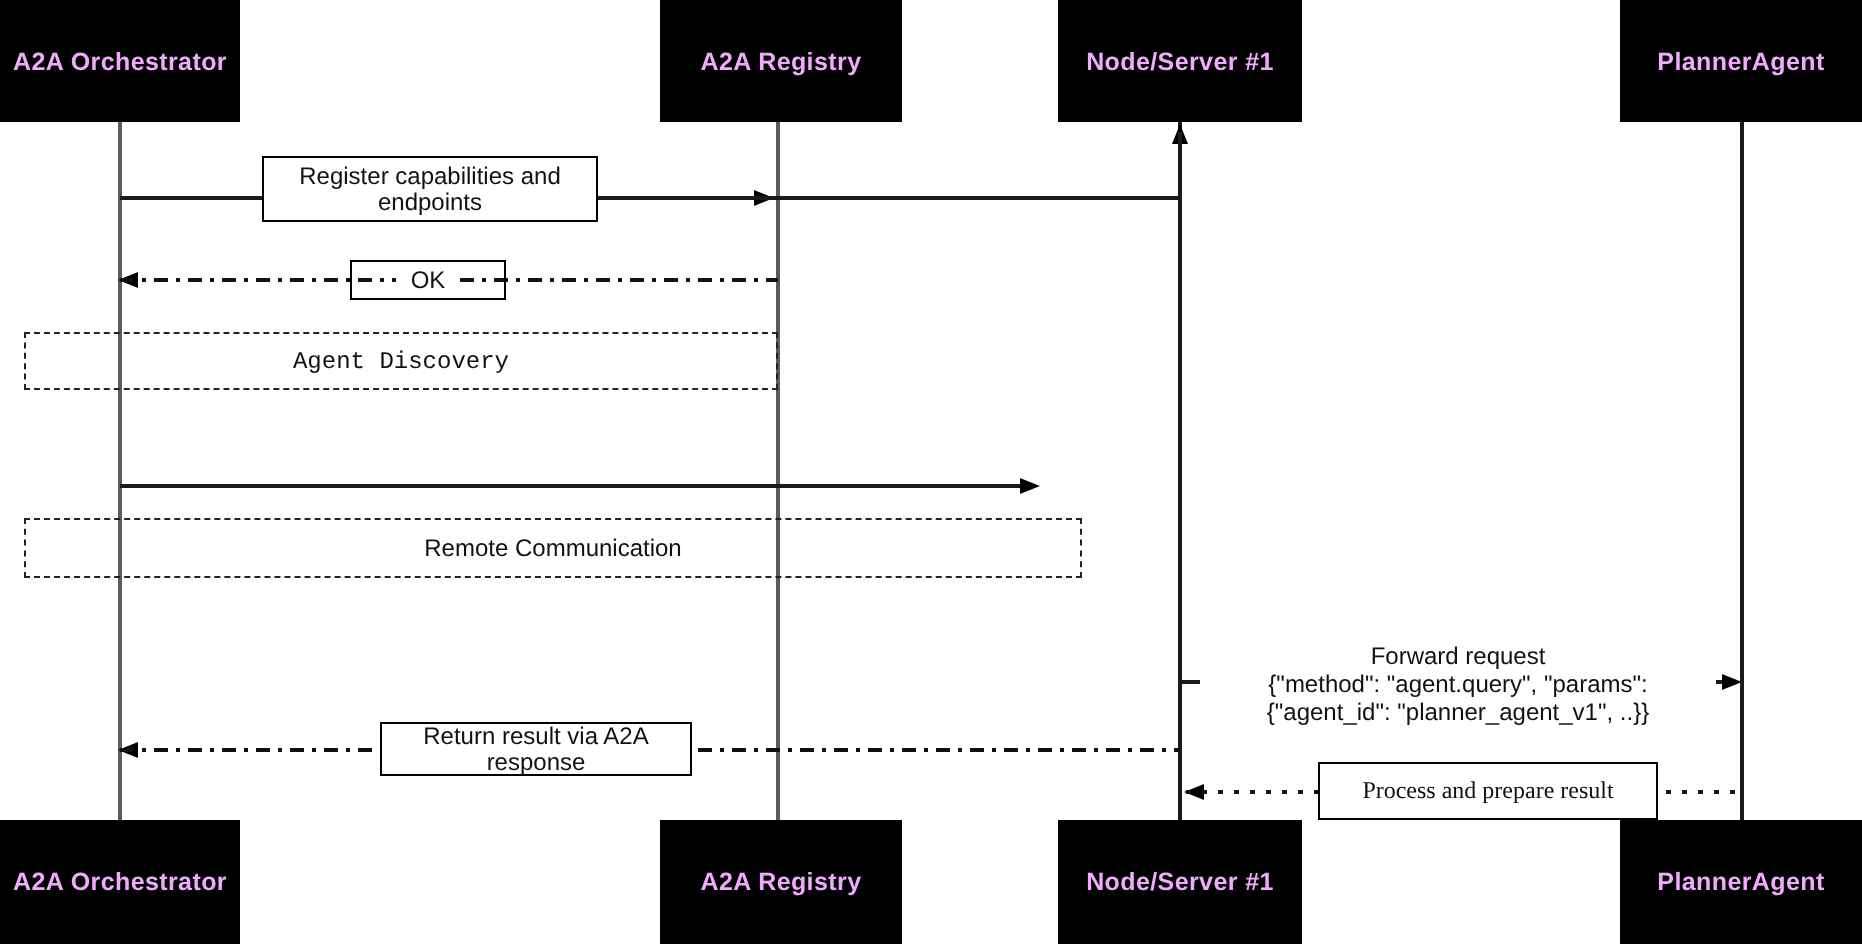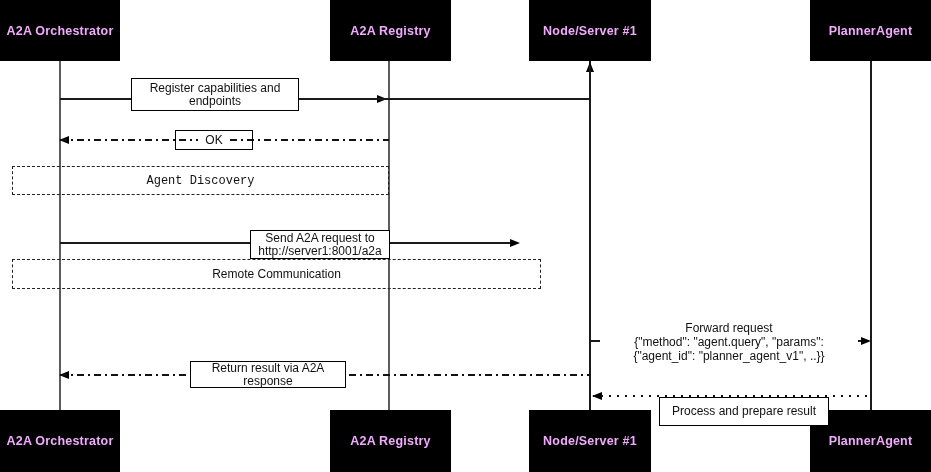--- a/index.html
+++ b/index.html
@@ -71,26 +71,20 @@
   <div class="msg-label seethrough" style="left:175px;top:130px;width:78px;height:20px;">
     <span class="txt">OK</span>
   </div>
 
   <div class="frame" style="left:12px;top:166px;width:377px;height:29px;font-family:Liberation Mono, monospace;">
     <span>Agent Discovery</span>
   </div>
 
   <div class="hline solid z2" style="left:60px;top:242px;width:450px;"></div>
   <div class="ah right" style="left:510px;top:239px;"></div>
-  <div class="msg-label" style="left:250px;top:230px;width:140px;height:29px;">
-    <span class="txt">
-      <span style="display:block">Send A2A request to</span>
-      <span style="display:block">http://server1:8001/a2a</span>
-    </span>
-  </div>
 
   <div class="frame" style="left:12px;top:259px;width:529px;height:30px;">
     <span>Remote Communication</span>
   </div>
 
   <div class="hline solid z2" style="left:590px;top:340px;width:271px;"></div>
   <div class="ah right" style="left:861px;top:337px;"></div>
   <div class="free-label" style="left:600px;top:321px;width:258px;">
     <span style="display:block">Forward request</span>
     <span style="display:block">{"method": "agent.query", "params":</span>
@@ -98,21 +92,21 @@
   </div>
 
   <div class="hline dashdot z2" style="left:60px;top:374px;width:530px;"></div>
   <div class="ah left" style="left:59px;top:371px;"></div>
   <div class="msg-label" style="left:190px;top:361px;width:156px;height:27px;">
     <span class="txt">Return result via A2A response</span>
   </div>
 
   <div class="hline dotline z2" style="left:593px;top:395px;width:278px;"></div>
   <div class="ah left" style="left:592px;top:392px;"></div>
-  <div class="msg-label" style="left:659px;top:397px;width:170px;height:29px;">
+  <div class="msg-label" style="left:659px;top:381px;width:170px;height:29px;font-family:Liberation Serif, serif;">
     <span class="txt">Process and prepare result</span>
   </div>
 
   <div class="participant bottom" style="left:0;width:120px;">A2A Orchestrator</div>
   <div class="participant bottom" style="left:330px;width:121px;">A2A Registry</div>
   <div class="participant bottom" style="left:529px;width:122px;">Node/Server #1</div>
   <div class="participant bottom" style="left:810px;width:121px;">PlannerAgent</div>
 
 </div>
 

